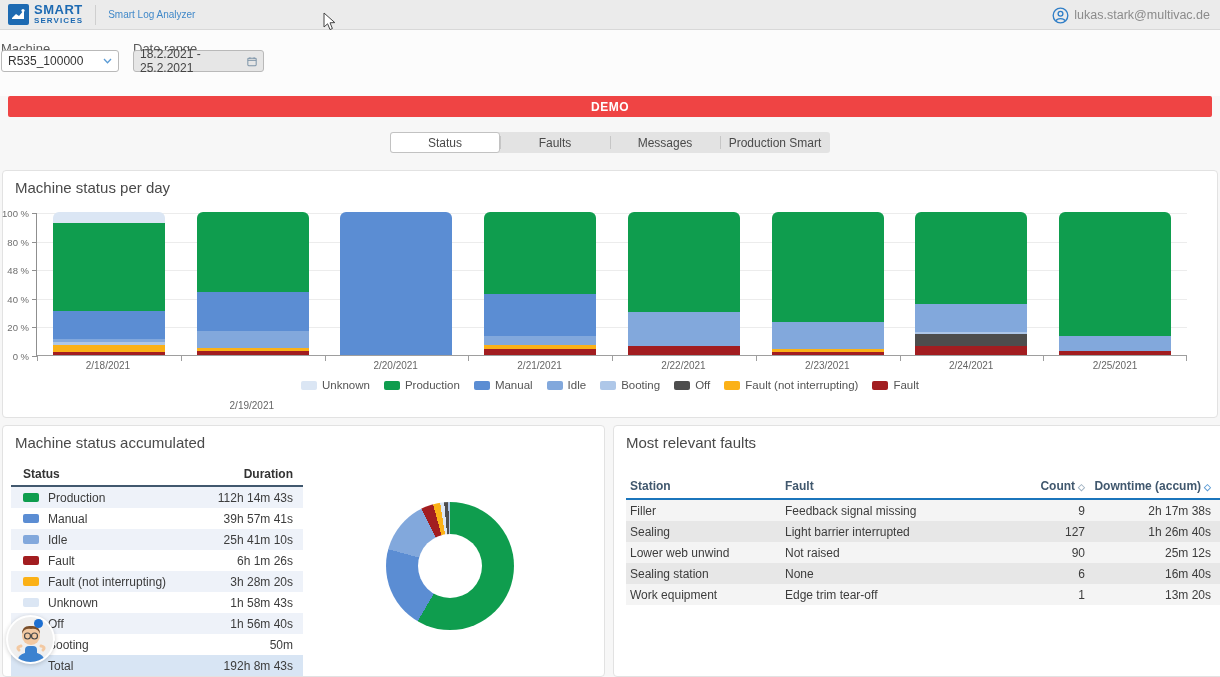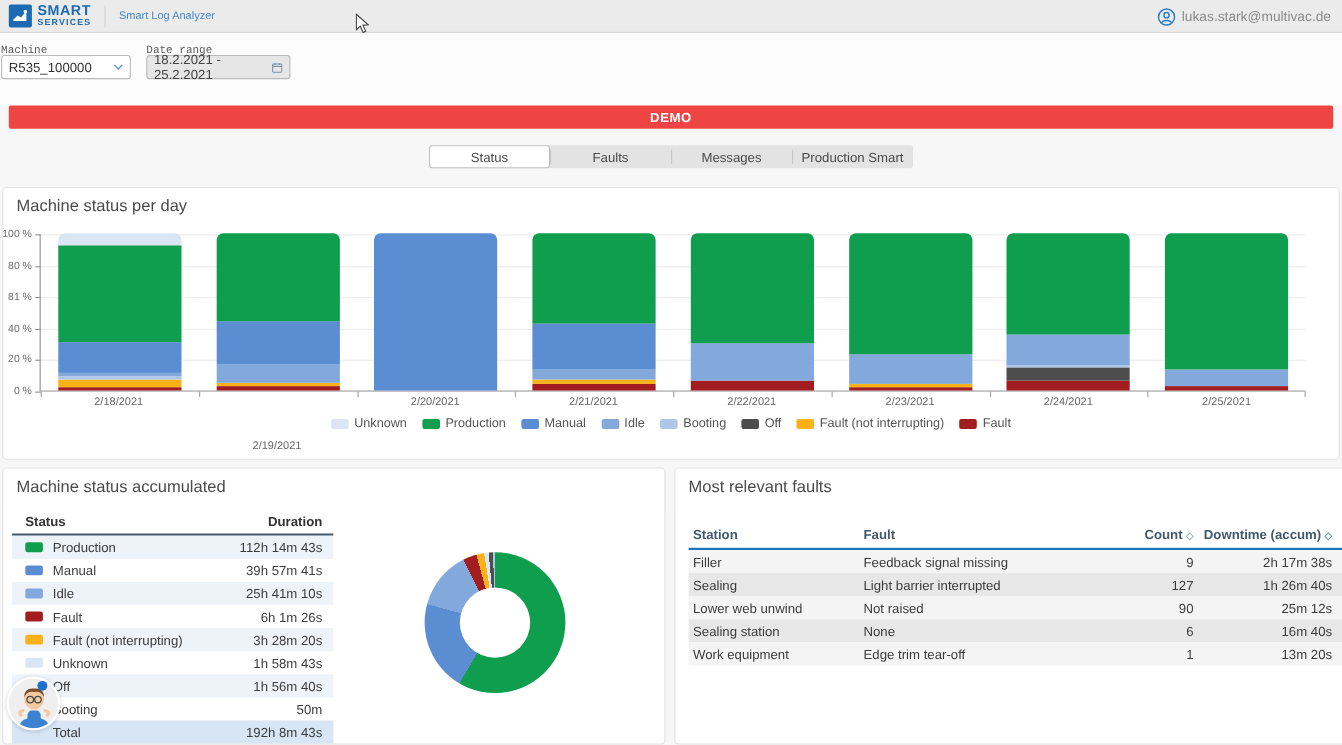--- a/index.html
+++ b/index.html
@@ -16,21 +16,21 @@
                display:flex; align-items:center; justify-content:center; margin-right:5px; }
   .logo-text { line-height:1.05; color:#1d6ab2; font-weight:bold; }
   .logo-l1 { font-size:13px; letter-spacing:.5px; }
   .logo-l2 { font-size:8px; letter-spacing:1.1px; }
   .topbar-divider { width:1px; height:20px; background:#cfcfcf; margin:0 12px; }
   .app-title { color:#4189c9; font-size:10px; }
   .user-box { position:absolute; right:10px; top:0; height:30px; display:flex; align-items:center;
               gap:5px; color:#8b8b8b; font-size:12.5px; cursor:pointer; }
   
   .filters { position:absolute; top:30px; left:0; right:0; height:66px; background:#fcfcfc; }
-  .field-label { position:absolute; font-size:10px; color:#5a5a5a;font-family:Liberation Mono, monospace; }
+  .field-label { position:absolute; font-size:13px; color:#5a5a5a; }
   .select-box { position:absolute; left:1px; top:20px; width:118px; height:22px; background:#fff;
                 border:1px solid #b9b9b9; border-radius:3px; display:flex; align-items:center;
                 justify-content:space-between; padding:0 6px; font-size:12px; color:#333; cursor:pointer; }
   .date-box { position:absolute; left:133px; top:20px; width:131px; height:22px; background:#e6e6e6;
               border:1px solid #b9b9b9; border-radius:3px; display:flex; align-items:center;
               justify-content:space-between; padding:0 6px; font-size:12px; color:#444; cursor:pointer; }
   
   .banner { position:absolute; left:8px; right:8px; top:96px; height:21px; border-radius:2px;
             display:flex; align-items:center; justify-content:center; color:#fff;
             font-size:12px; font-weight:bold; letter-spacing:.5px; }
@@ -154,21 +154,21 @@
     <div class="tab">Faults</div>
     <div class="tab">Messages</div>
     <div class="tab">Production Smart</div>
   </div>
 
 <div class="card" id="card-day">
   <div class="card-title">Machine status per day</div>
   <div id="y-labels">
       <div class="y-label" style="top: 0px;">100 %</div>
       <div class="y-label" style="top: 28.6px;">80 %</div>
-      <div class="y-label" style="top: 57.2px;">81 %</div>
+      <div class="y-label" style="top: 57.2px;">48 %</div>
       <div class="y-label" style="top: 85.8px;">40 %</div>
       <div class="y-label" style="top: 114.4px;">20 %</div>
       <div class="y-label" style="top: 143px;">0 %</div>
     </div>
   <div id="chart-plot">
       <div class="gridline" style="top: 0px;"></div>
       <div class="y-tick" style="top: 0px;"></div>
       <div class="gridline" style="top: 28.6px;"></div>
       <div class="y-tick" style="top: 28.6px;"></div>
       <div class="gridline" style="top: 57.2px;"></div>

